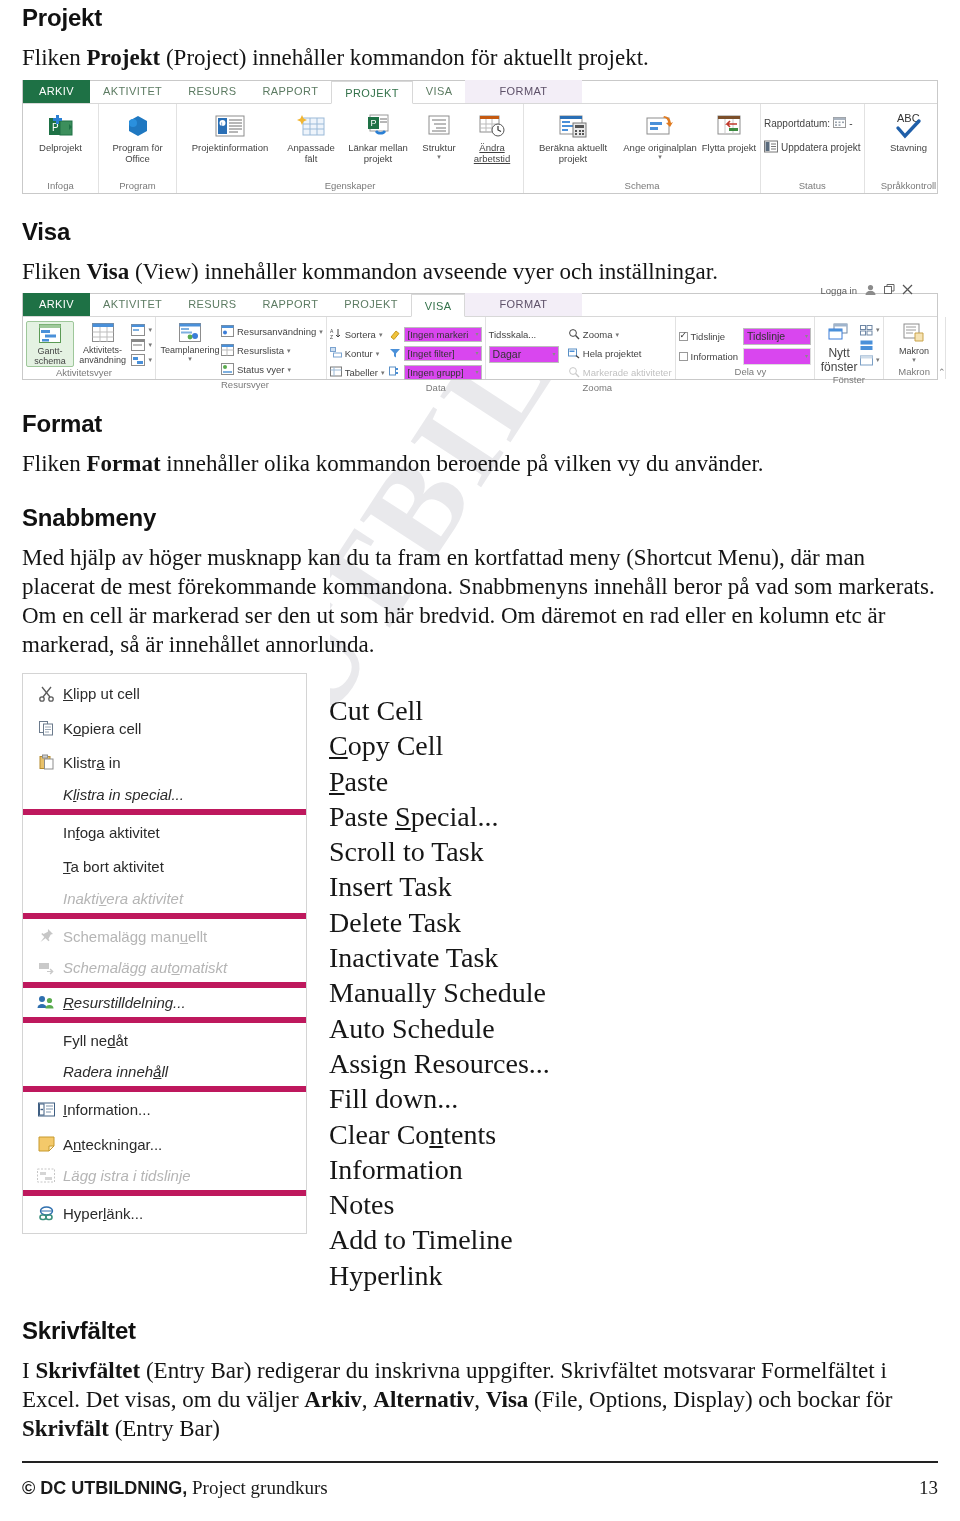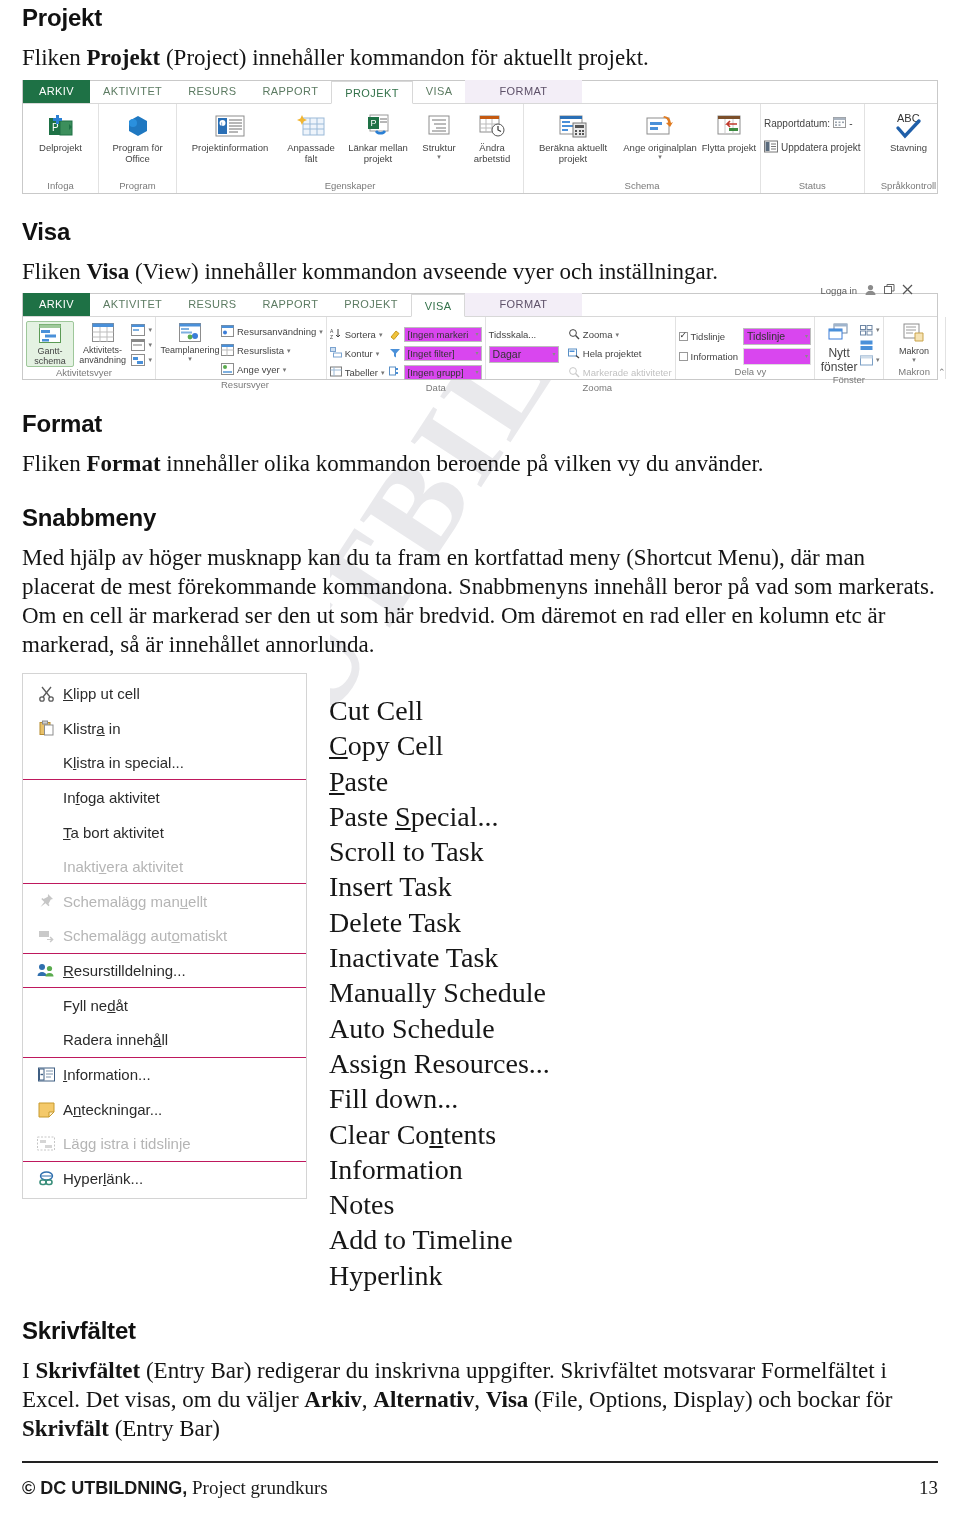--- a/index.html
+++ b/index.html
@@ -172,21 +172,21 @@
   }
   .ctxitem {
     display:flex; align-items:center;
     height:34.7px;
     padding-left:6px;
     font-size:15px;
     color:#2b2b2b;
     position:relative;
   }
   .ctxitem.dim { color:#b5b5b5; }
-  .ctxitem.sep { border-bottom:1px solid #be185d; }
+  .ctxitem.sep { border-bottom:6px solid #be185d;font-style:italic; }
   .ctxicon { width:34px; min-width:34px; height:22px; display:flex; align-items:center; justify-content:center; }
   .ctxlabel { white-space:nowrap; }
   .ctxlabel u { text-decoration:underline; }
 
   .engcol {
     margin-left:22px;
     padding-top:20px;
     font-family:"Liberation Serif", serif;
     font-size:28px;
     line-height:35.3px;
@@ -337,21 +337,21 @@
                       <line x1="8" y1="11" x2="20" y2="11"></line>
                     <line x1="10" y1="15" x2="20" y2="15"></line>
                       <line x1="6" y1="18" x2="20" y2="18"></line>
                   </g>
                 </svg>
               </div>
               <div class="lbl">Struktur</div>
               <div class="caret">▾</div>
             </div>
 
-            <div class="bigbtn" style="width:56px;">
+            <div class="bigbtn" style="width:56px;text-decoration:underline;">
               <div class="ico">
                 <svg width="30" height="26" viewBox="0 0 30 26">
                   <rect x="3" y="3" width="19" height="16" fill="#fff" stroke="#8d8d8d"></rect>
                   <rect x="3" y="3" width="19" height="3" fill="#c55a11"></rect>
                   <g stroke="#bbb">
                       <line x1="9" y1="6" x2="9" y2="19"></line>
                       <line x1="15" y1="6" x2="15" y2="19"></line>
                   <line x1="3" y1="11" x2="22" y2="11"></line>
                       <line x1="3" y1="15" x2="22" y2="15"></line>
                     </g>
@@ -621,21 +621,21 @@
                 <span class="caret">▾</span>
               </div>
               <div class="smallrow">
                 <span>
                   <svg width="13" height="12" viewBox="0 0 13 12">
                       <rect x="0.5" y="0.5" width="12" height="11" fill="#fff" stroke="#8d8d8d"></rect>
                       <circle cx="4" cy="4" r="2" fill="#5aab4e"></circle>
                       <rect x="2" y="8" width="9" height="2" fill="#7eb0e0"></rect>
                     </svg>
                 </span>
-                <span>Ange vyer</span>
+                <span>Status vyer</span>
                 <span class="caret">▾</span>
               </div>
             </div>
           </div>
           <div class="gname" style="text-align:left;padding-left:62px;">Resursvyer</div>
         </div>
 
         <div class="grp" style="width:182px;">
           <div class="grow" style="padding-top:2px;">
             <div class="smallcol">
@@ -863,20 +863,34 @@
               <svg width="17" height="17" viewBox="0 0 17 17">
                 <g stroke="#5b5b5b" stroke-width="1.3" fill="none">
                   <line x1="4" y1="2" x2="12" y2="12"></line>
                   <line x1="13" y1="2" x2="5" y2="12"></line>
                   <circle cx="4" cy="14" r="2.2"></circle>
                   <circle cx="13" cy="14" r="2.2"></circle>
                 </g>
               </svg>
             </span>
             <span class="ctxlabel"><u>K</u>lipp ut cell</span>
+          </div>
+          <div class="ctxitem">
+            <span class="ctxicon">
+              <svg width="17" height="17" viewBox="0 0 17 17">
+                <rect x="1.5" y="1.5" width="8" height="11" fill="#fff" stroke="#6b7a8c"></rect>
+                <rect x="5.5" y="4" width="9" height="11" fill="#fff" stroke="#6b7a8c"></rect>
+                <g stroke="#9aa7b5">
+                  <line x1="7" y1="7" x2="13" y2="7"></line>
+                  <line x1="7" y1="9.5" x2="13" y2="9.5"></line>
+                  <line x1="7" y1="12" x2="11" y2="12"></line>
+                </g>
+              </svg>
+            </span>
+            <span class="ctxlabel">K<u>o</u>piera cell</span>
           </div>
           <div class="ctxitem">
             <span class="ctxicon">
               <svg width="17" height="17" viewBox="0 0 17 17">
                 <rect x="2" y="2.5" width="10" height="12" fill="#e8c16a" stroke="#b58b2e"></rect>
                 <rect x="4.5" y="1" width="5" height="3" fill="#cfcfcf" stroke="#8d8d8d"></rect>
                 <rect x="6.5" y="5" width="8.5" height="10" fill="#fff" stroke="#8d8d8d"></rect>
               </svg>
             </span>
             <span class="ctxlabel">Klistr<u>a</u> in</span>

